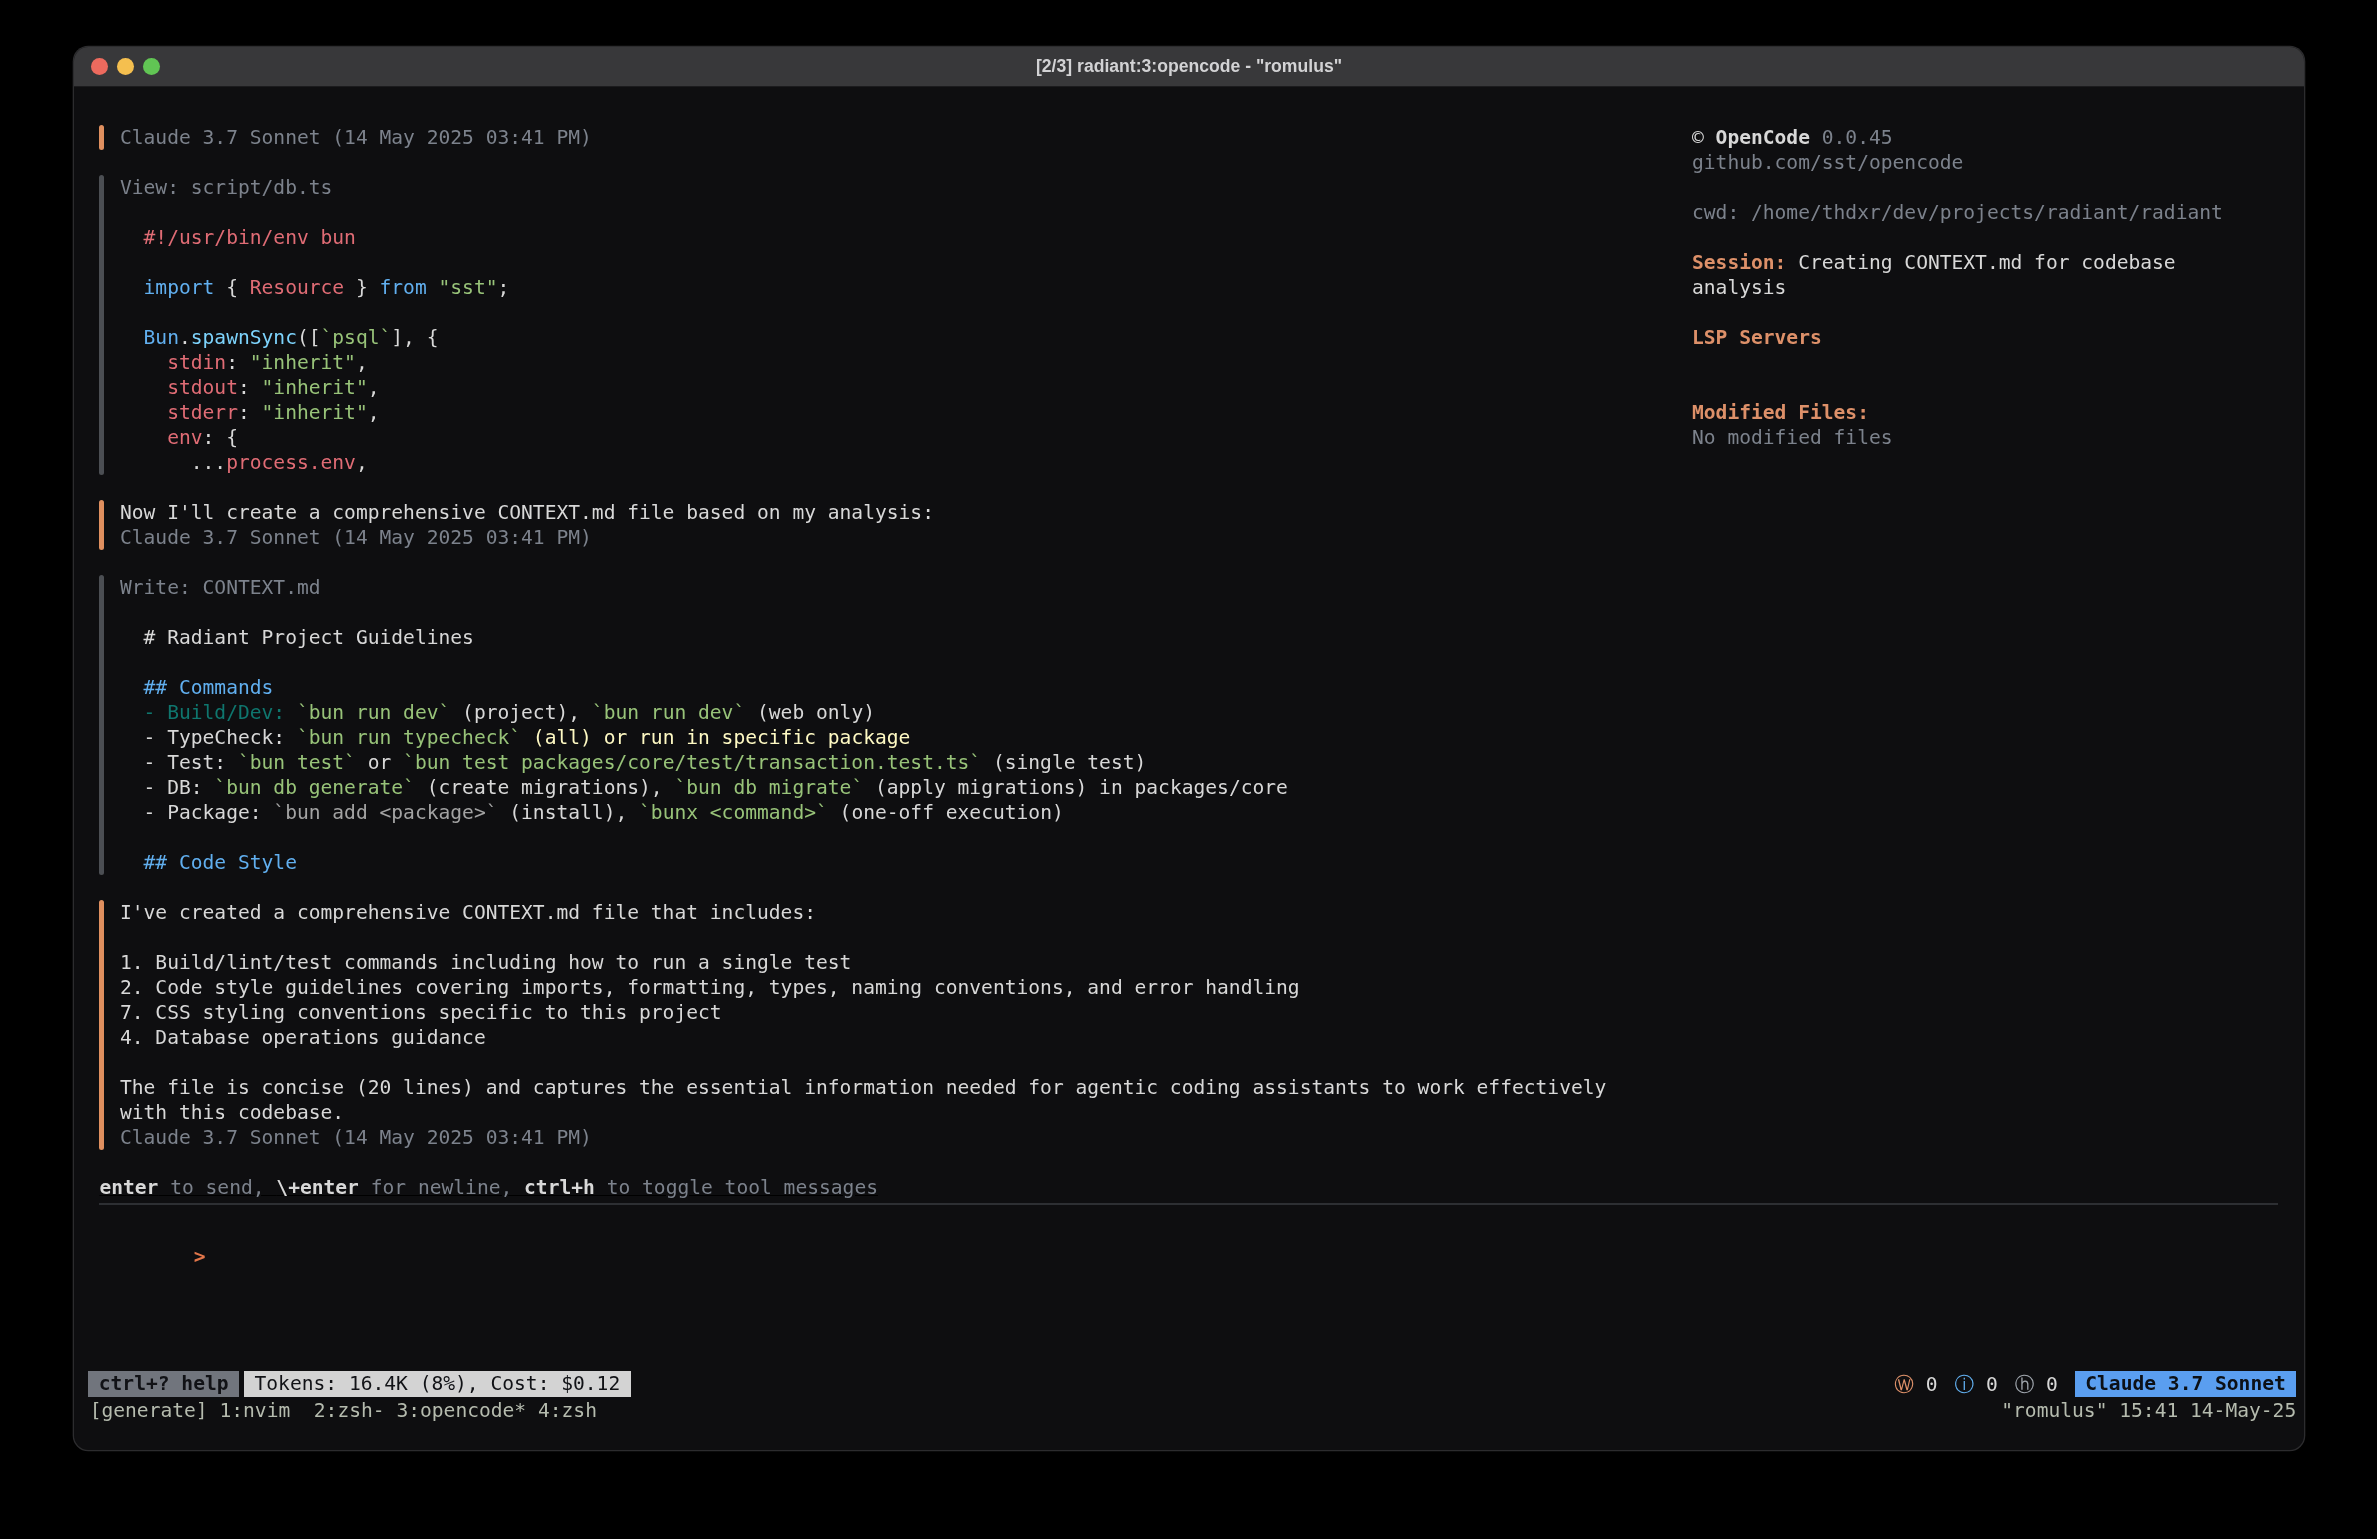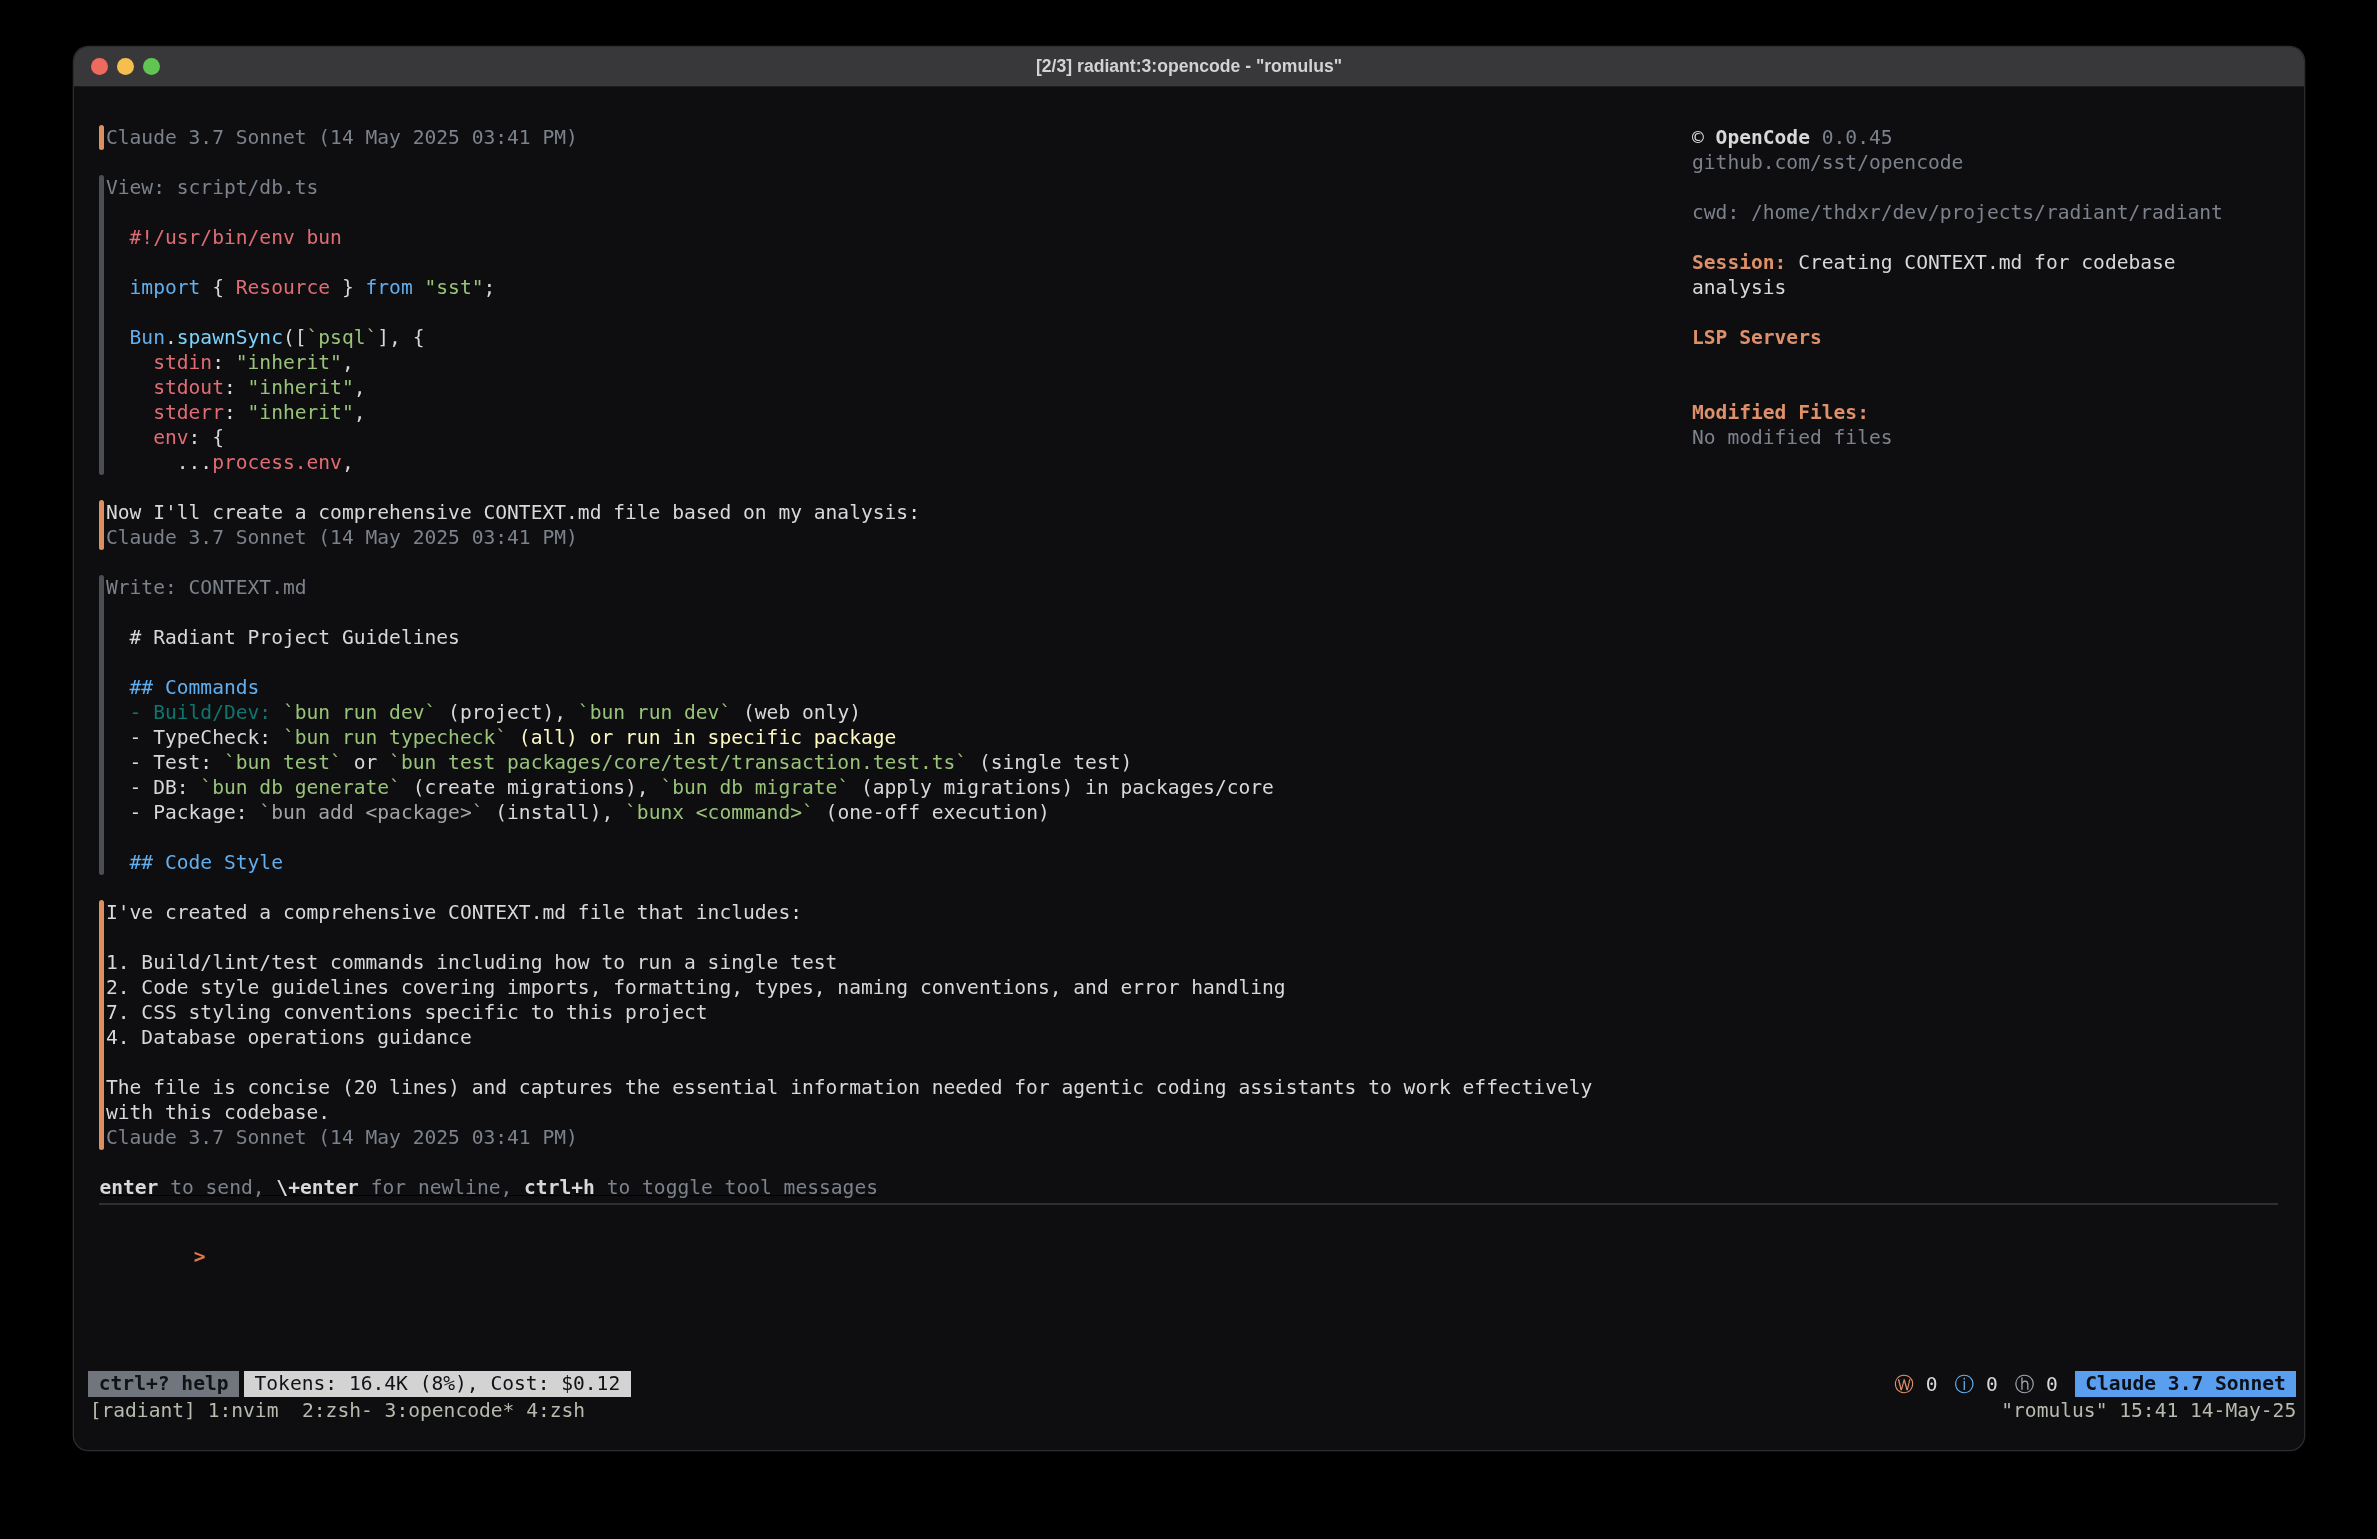--- a/index.html
+++ b/index.html
@@ -14,21 +14,21 @@
   .dot{width:17px;height:17px;border-radius:50%;display:inline-block;}
   .dot.red{background:#ed6a5e}.dot.yellow{background:#f5bf4f}.dot.green{background:#61c554}
   .title{font-family:"Liberation Sans",sans-serif;font-size:17.6px;font-weight:700;color:#d2d2d4;}
   .content{position:absolute;top:41px;left:0;right:0;bottom:0;font-size:19.6px;line-height:25px;}
   .line{white-space:pre;height:25px;}
   .main{position:absolute;left:25.4px;top:37px;right:26px;}
   .msg{display:flex;margin-bottom:25px;}
   .bar{width:4.6px;border-radius:2.6px;flex:none;}
   .bar.orange{background:#df8f5f}
   .bar.gray{background:#4b4e53}
-  .msg-body{padding-left:2px;}
+  .msg-body{padding-left:16px;}
   .helpline{margin-top:25px;text-decoration:underline;}
   .sep{height:1.3px;background:#2d2f33;margin-top:3.3px;}
   .prompt-row{margin-top:14.4px;color:#e2764a;font-weight:700;white-space:pre;}
   .sidebar{position:absolute;left:1618px;top:37px;width:607px;}
   .statusbar{position:absolute;left:14.4px;right:7.8px;top:1283px;height:26px;
     display:flex;align-items:center;}
   .chip{display:inline-block;height:26px;line-height:26px;padding:0 10.4px;white-space:pre;}
   .help-chip{background:#71757d;color:#111216;font-weight:700;}
   .tokens-chip{background:#d3d3d3;color:#111216;margin-left:5.2px;}
   .spacer{flex:1}
@@ -150,19 +150,19 @@
       <span class="spacer"></span>
       <span class="diags">
           <span class="diag"><span style="color: rgb(221, 144, 105);">Ⓦ</span><span style="color: rgb(216, 216, 216);"> 0</span></span>
           <span class="diag"><span style="color: rgb(97, 175, 239);">ⓘ</span><span style="color: rgb(216, 216, 216);"> 0</span></span>
           <span class="diag"><span style="color: rgb(160, 166, 173);">ⓗ</span><span style="color: rgb(216, 216, 216);"> 0</span></span>
         </span>
       <span class="chip model-chip">Claude 3.7 Sonnet</span>
     </div>
 
     <div class="tmuxbar">
-      <span>[radiant] 1:nvim  2:zsh- 3:opencode* 4:zsh</span>
+      <span>[generate] 1:nvim  2:zsh- 3:opencode* 4:zsh</span>
       <span>"romulus" 15:41 14-May-25</span>
     </div>
 
   </div>
 </div>
 
 
 </body></html>

